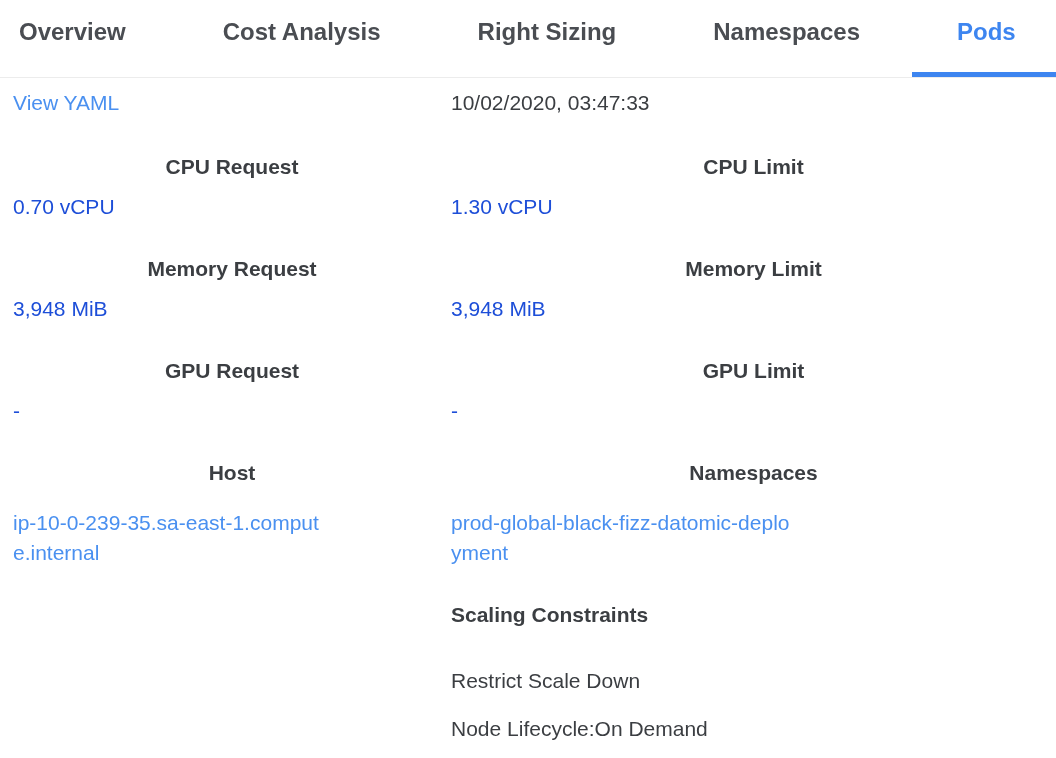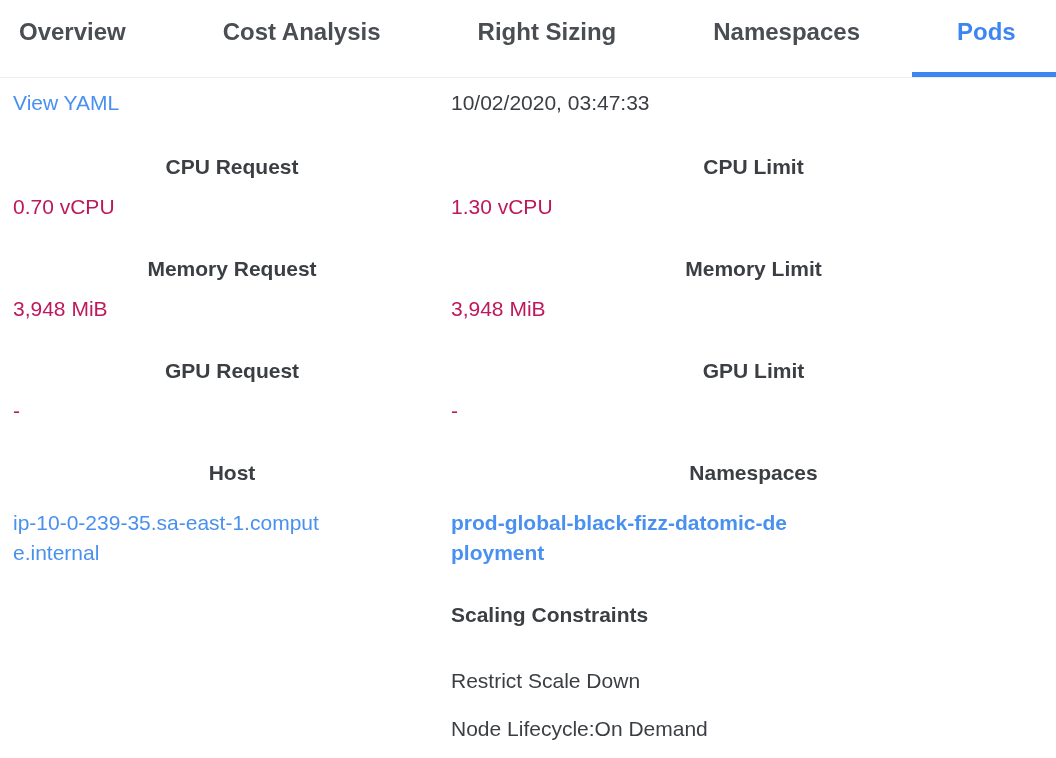--- a/index.html
+++ b/index.html
@@ -45,34 +45,34 @@
     line-height: 30px;
   }
   .top-row { margin-bottom: 34px; }
   .group { margin-bottom: 32px; }
   .group .label {
     font-weight: 700;
     margin-bottom: 10px;
     color: #3b3e42;
     text-align: center;
   }
-  .group .value { color: #be185d; }
+  .group .value { color: #1d4ed8; }
 
   .link {
     color: #4a90f0;
     text-decoration: none;
     cursor: pointer;
   }
   .wrap-link {
     display: block;
     word-break: break-all;
     margin-top: 20px;
   }
   .host-link   { max-width: 312px; }
-  .deploy-link { max-width: 344px; font-weight: bold; }
+  .deploy-link { max-width: 344px; }
 
   .timestamp { color: #3b3e42; }
 
   .scaling-title {
     font-weight: 700;
     margin-bottom: 36px;
   }
   .scaling-item { margin-bottom: 18px; }
 </style>
 </head>

